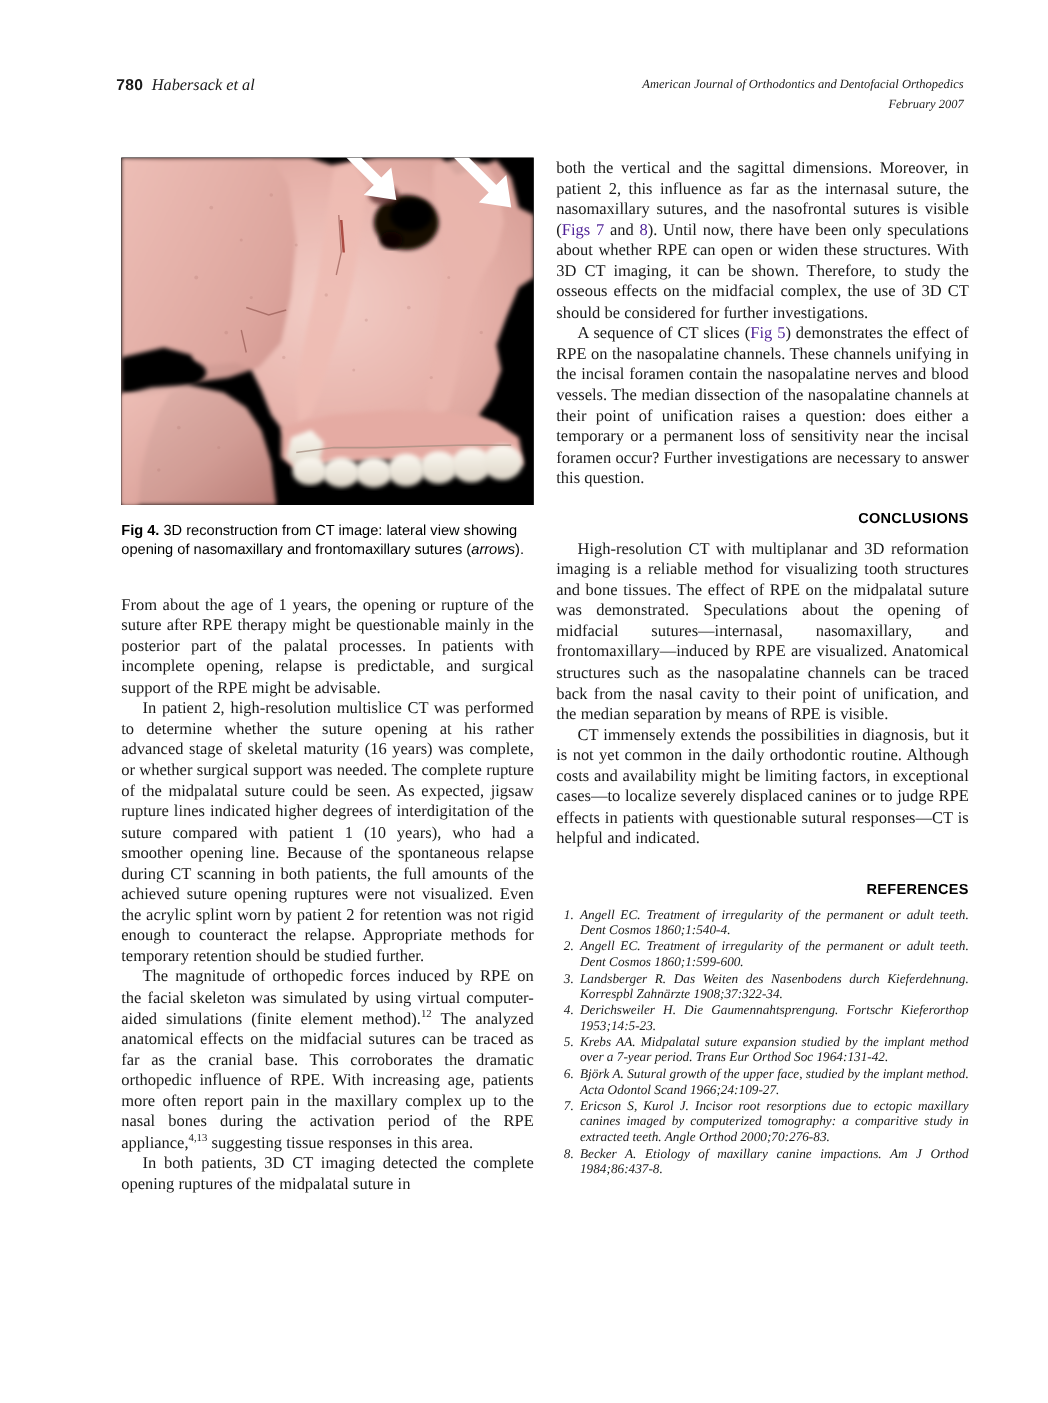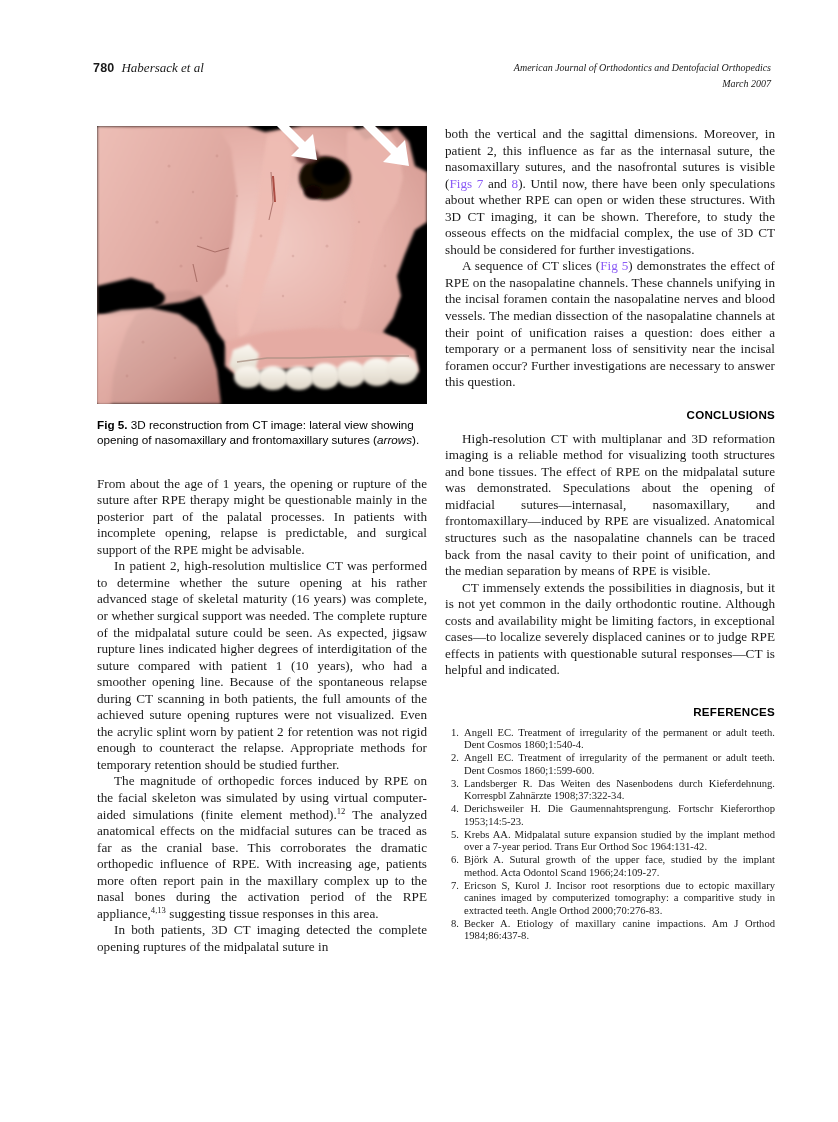--- a/index.html
+++ b/index.html
@@ -81,21 +81,21 @@
   }
   p.body.noindent { text-indent: 0; }
   p.body + p.body { margin-top: 0; }
 
   sup {
     font-size: 8.6px;
     vertical-align: super;
     line-height: 0;
   }
   a.xref {
-    color: #8b5cf6;
+    color: #4c1d95;
     text-decoration: none;
     font-family: Liberation Serif, serif;
   }
 
   h2.section {
     margin: 0;
     font-family: "Liberation Sans", sans-serif;
     font-weight: bold;
     font-size: 11.6px;
     letter-spacing: 0.25px;
@@ -134,20 +134,21 @@
   }
   .fig-caption i {
   }
 
   
   ol.references {
     margin: 0;
     padding: 0;
     list-style: none;
     counter-reset: refnum;
+    font-style: italic;
   }
   ol.references li {
     position: relative;
     padding-left: 19px;
     margin-bottom: 0.5px;
     font-size: 10.6px;
     line-height: 12.5px;
     text-align: justify;
   }
   ol.references li::before {
@@ -165,21 +166,21 @@
 <body>
 
 <div class="page">
 
   <div class="running-head">
     <div class="rh-left">
       <span class="rh-pageno">780</span><span class="rh-authors">Habersack et al</span>
     </div>
     <div class="rh-right">
       <div>American Journal of Orthodontics and Dentofacial Orthopedics</div>
-      <div>March 2007</div>
+      <div>February 2007</div>
     </div>
   </div>
 
   <div class="col col-left">
 
     <div class="figure">
       <div class="ct-image">
         <svg class="ct-canvas" viewBox="0 0 330 278" preserveAspectRatio="none">
           <defs>
             <radialGradient id="boneG" cx="50%" cy="42%" r="72%">
@@ -290,21 +291,21 @@
           <g fill="#ffffff">
             <path d="M178,-14 L208,16 L216,8 L220,34 L194,30 L202,22 L172,-8 Z"></path>
           </g>
           <g fill="#ffffff">
             <path d="M272,-6 L300,22 L308,14 L312,40 L286,36 L294,28 L266,0 Z"></path>
           </g>
         </svg>
       </div>
 
       <div class="fig-caption">
-        <b>Fig 5.</b><span> 3D reconstruction from CT image: lateral view showing opening of nasomaxillary and frontomaxillary sutures (</span><i>arrows</i><span>).</span>
+        <b>Fig 4.</b><span> 3D reconstruction from CT image: lateral view showing opening of nasomaxillary and frontomaxillary sutures (</span><i>arrows</i><span>).</span>
       </div>
     </div>
 
     <div style="height:28px"></div>
 
     <p class="body noindent">From about the age of 1 years, the opening or rupture of the suture after RPE therapy might be questionable mainly in the posterior part of the palatal processes. In patients with incomplete opening, relapse is predictable, and surgical support of the RPE might be advisable.</p>
 
     <p class="body">In patient 2, high-resolution multislice CT was performed to determine whether the suture opening at his rather advanced stage of skeletal maturity (16 years) was complete, or whether surgical support was needed. The complete rupture of the midpalatal suture could be seen. As expected, jigsaw rupture lines indicated higher degrees of interdigitation of the suture compared with patient 1 (10 years), who had a smoother opening line. Because of the spontaneous relapse during CT scanning in both patients, the full amounts of the achieved suture opening ruptures were not visualized. Even the acrylic splint worn by patient 2 for retention was not rigid enough to counteract the relapse. Appropriate methods for temporary retention should be studied further.</p>
 
     <p class="body"><span>The magnitude of orthopedic forces induced by RPE on the facial skeleton was simulated by using virtual computer-aided simulations (finite element method).</span><sup>12</sup><span> The analyzed anatomical effects on the midfacial sutures can be traced as far as the cranial base. This corroborates the dramatic orthopedic influence of RPE. With increasing age, patients more often report pain in the maxillary complex up to the nasal bones during the activation period of the RPE appliance,</span><sup>4,13</sup><span> suggesting tissue responses in this area.</span></p>

